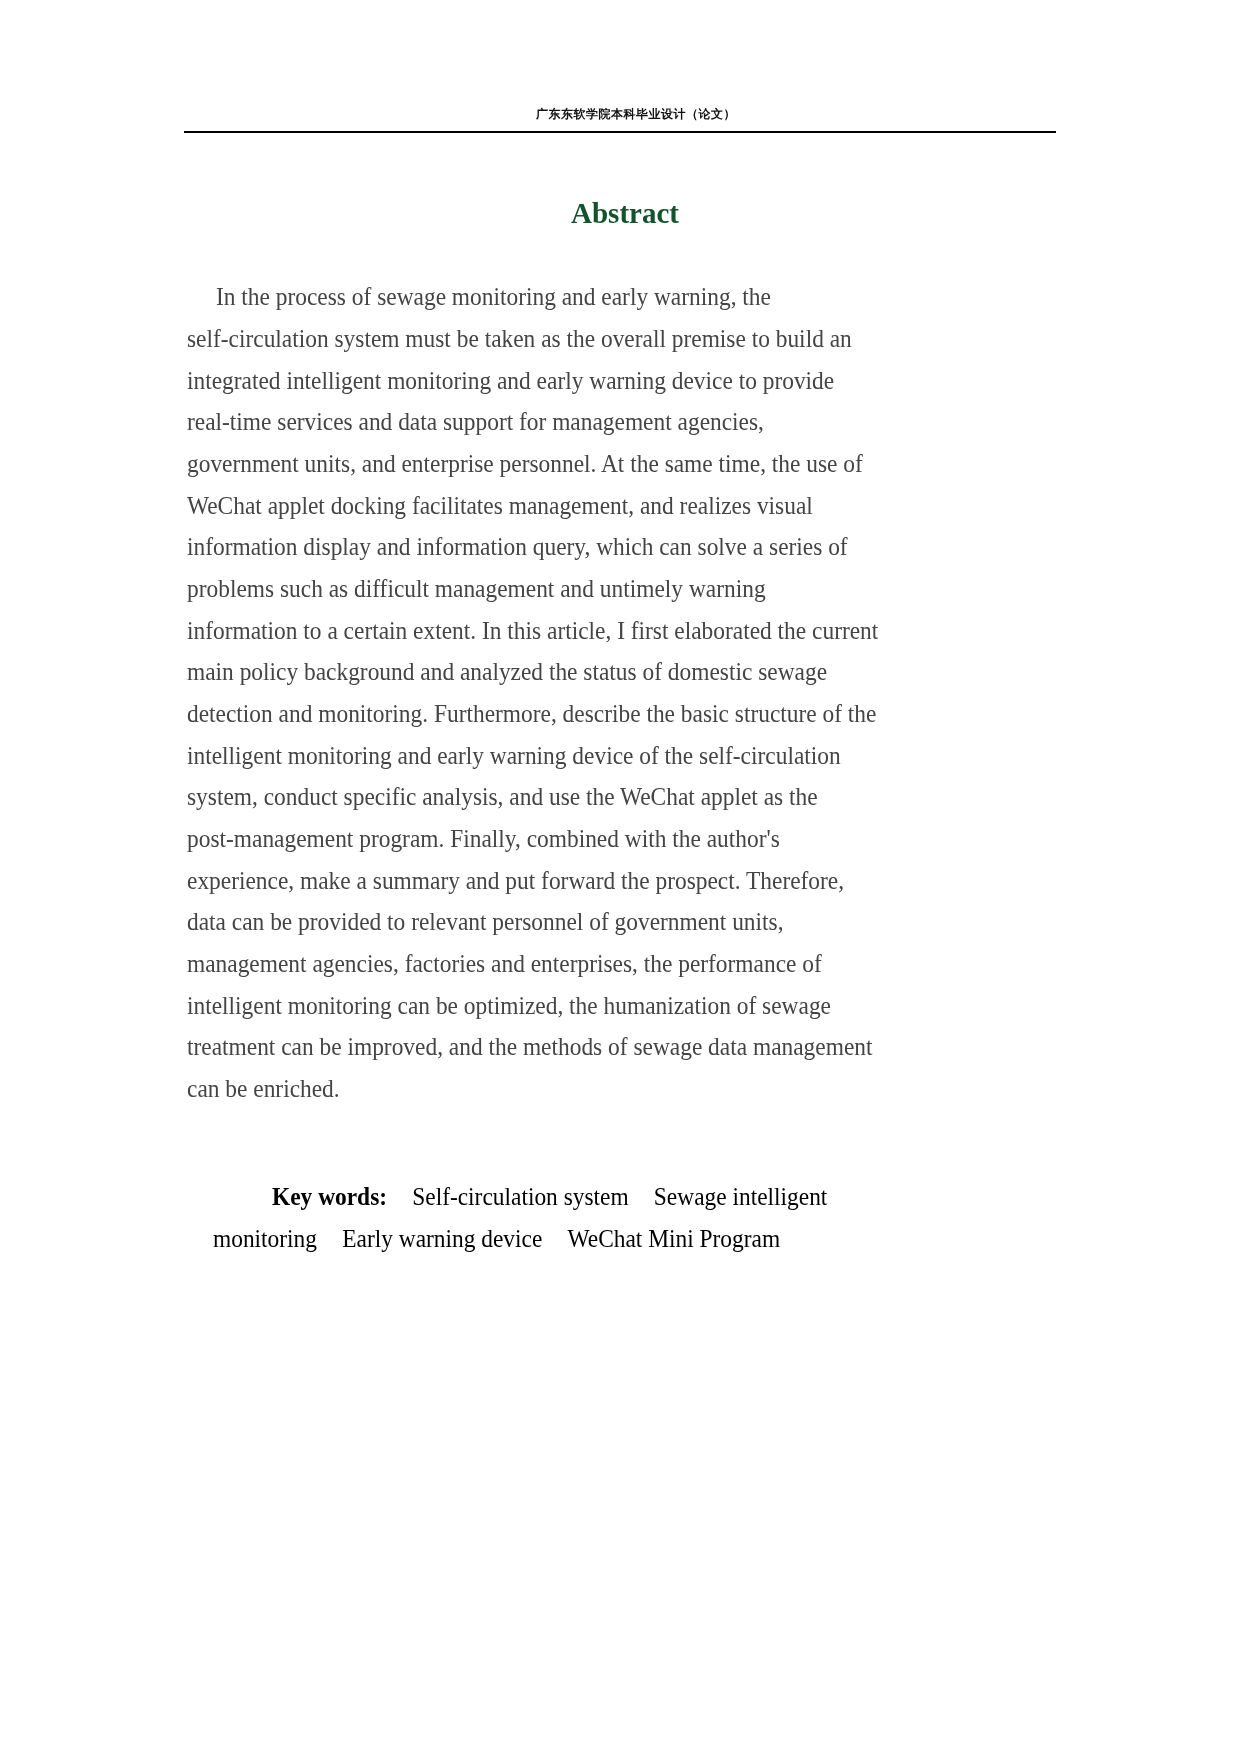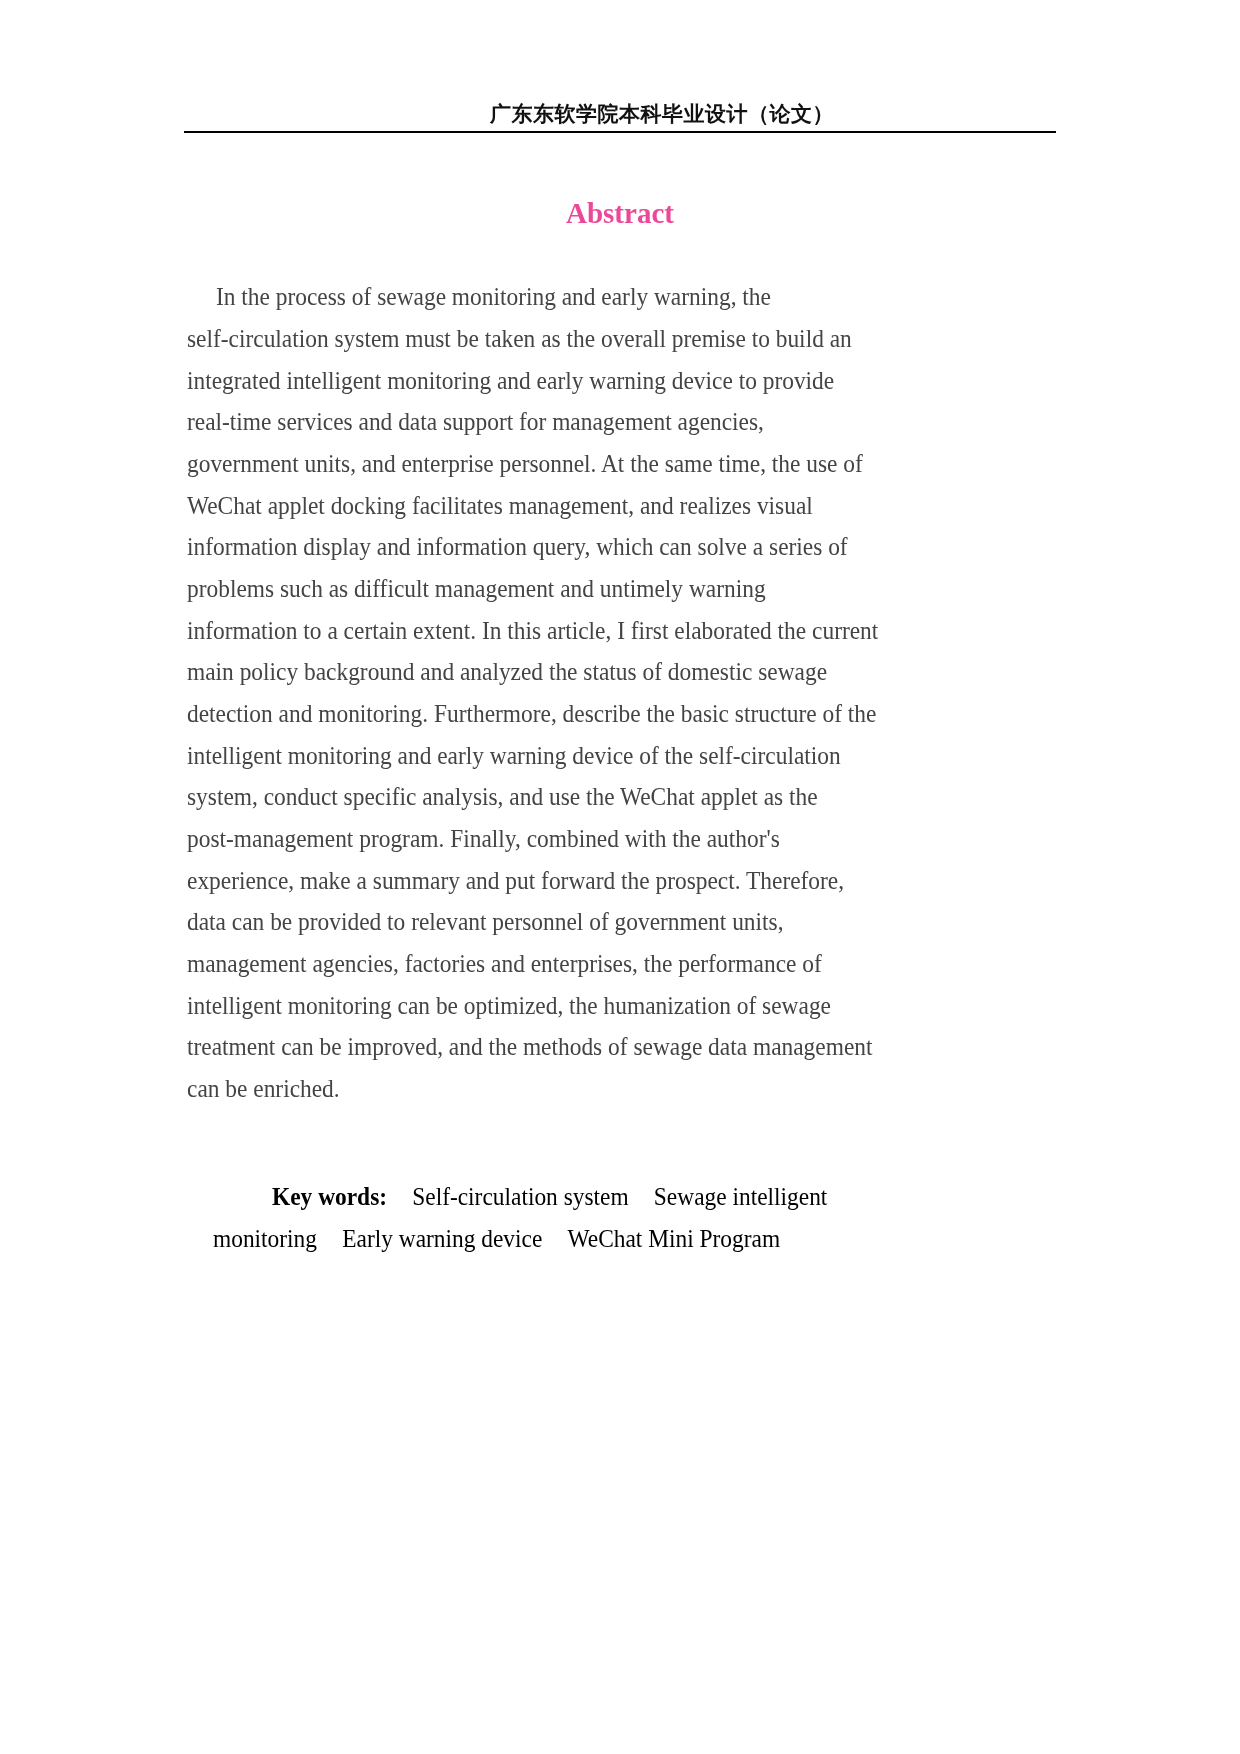--- a/index.html
+++ b/index.html
@@ -21,44 +21,45 @@
       top: 100px;
       height: 30px;
       text-align: center;
     }
     .page-header-text {
       position: absolute;
       left: 306px;
       top: 4px;
       width: 292px;
       font-family: "DejaVu Sans", sans-serif;
-      font-size: 21px;
+      font-size: 12px;
       font-weight: bold;
       letter-spacing: 0.5px;
       color: #111111;
       white-space: nowrap;
       line-height: 20px;
       text-align: center;
     }
     .header-rule {
       position: absolute;
       left: 184px;
       top: 131px;
       width: 872px;
       height: 2px;
       background: #000000;
     }
     .abstract-title {
       position: absolute;
-      left: 566px;
+      left: 512px;
       width: 226px;
       top: 196px;
+      text-align: center;
       font-size: 29px;
       font-weight: bold;
-      color: #ec4899;
+      color: #14532d;
       line-height: 34px;
       white-space: nowrap;
     }
     .abstract-body {
       position: absolute;
       left: 187px;
       top: 280px;
       width: 900px;
       color: #444444;
     }

